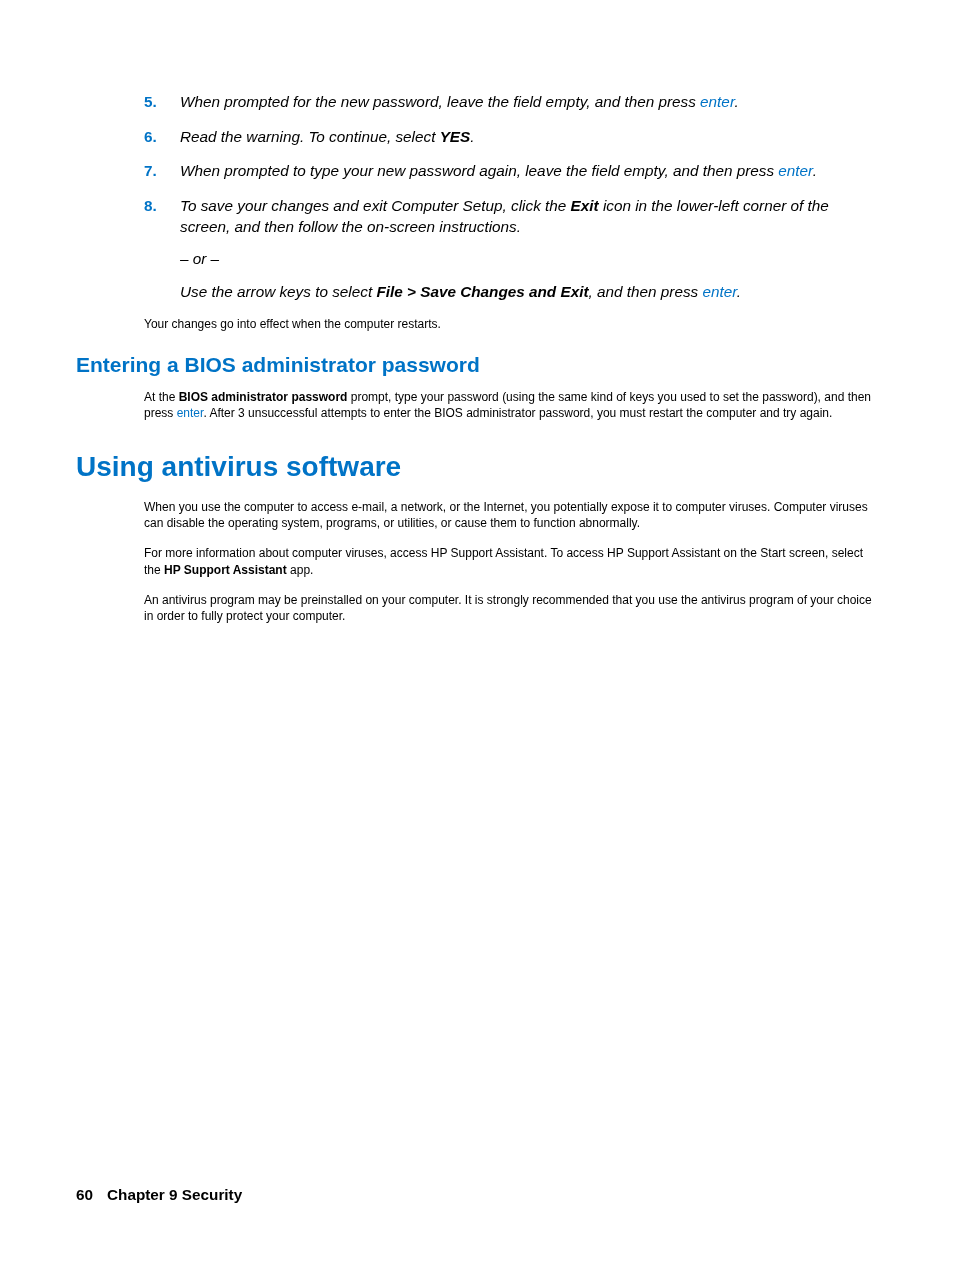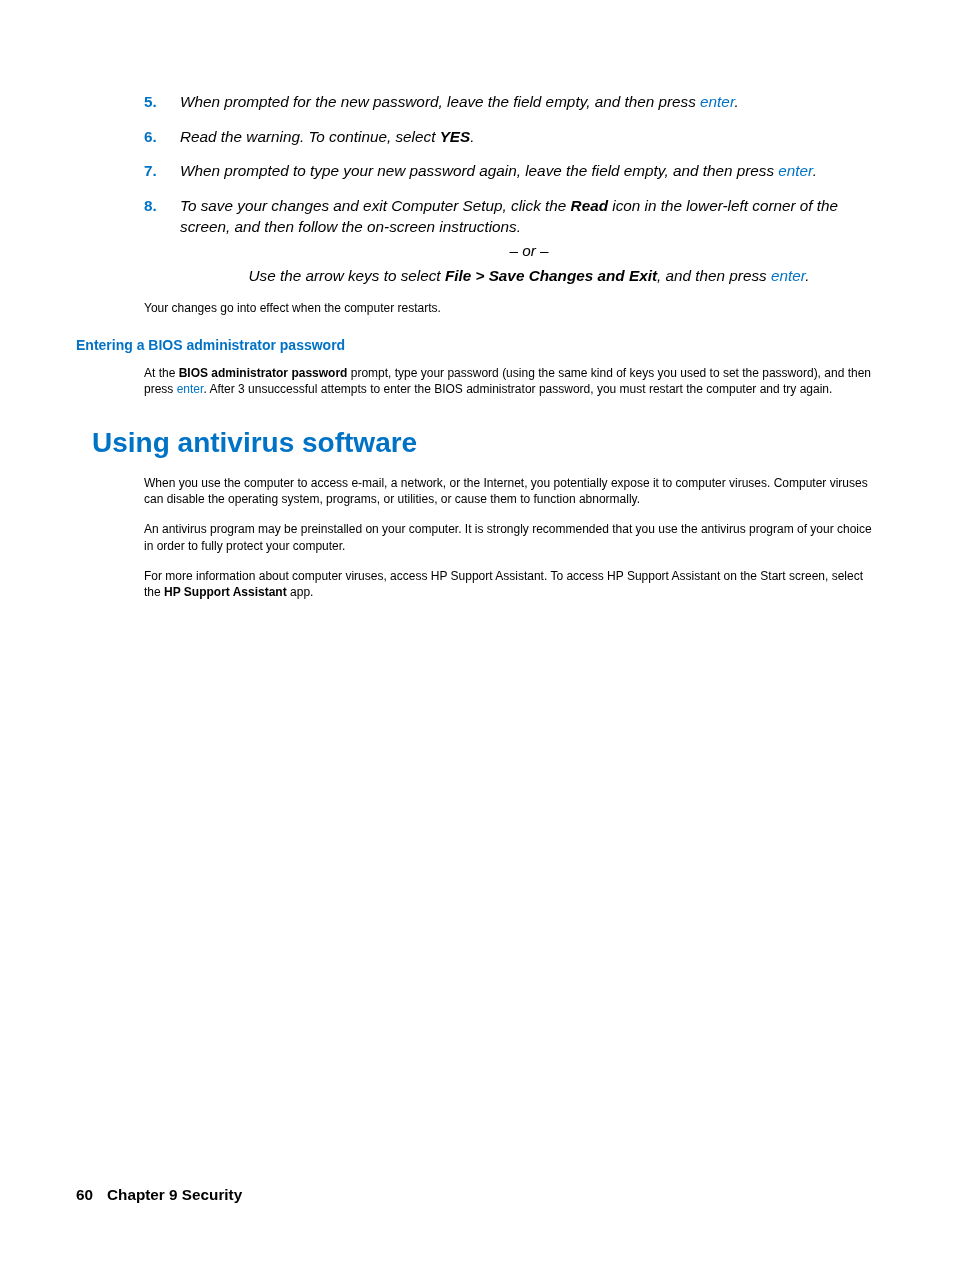--- a/index.html
+++ b/index.html
@@ -2,25 +2,25 @@
 <html><head>
 <meta charset="utf-8">
 <style>
   * { box-sizing: border-box; margin: 0; padding: 0; }
   html, body { width: 954px; height: 1270px; background: #fff; font-family: Arial, Helvetica, sans-serif; color: #000; }
   .page { position: relative; width: 954px; height: 1270px; padding: 92px 76px 0 76px; }
   .ol { list-style: none; margin: 0 0 0 68px; }
   .ol > li { display: flex; margin-bottom: 14px; line-height: 1.35; font-size: 15.3px; }
   .ol .num { color: #0073c6; font-weight: bold; width: 36px; flex-shrink: 0; }
   .ol .body { flex: 1; font-style: italic; }
-  .ol .sub { margin-top: 4px; text-align: center; }
+  .ol .sub { margin-top: 12px; }
   .link { color: #0073c6; }
   .para { margin: 0 0 14px 68px; font-size: 12px; line-height: 1.35; }
-  .h3 { color: #0073c6; font-weight: bold; font-size: 14px; margin: 20px 0 12px 0; }
-  .h1 { color: #0073c6; font-weight: bold; font-size: 28px; margin: 30px 0 16px 16px; }
+  .h3 { color: #0073c6; font-weight: bold; font-size: 21px; margin: 20px 0 12px 0; }
+  .h1 { color: #0073c6; font-weight: bold; font-size: 28px; margin: 30px 0 16px 0; }
   .footer { position: absolute; left: 76px; bottom: 66px; font-size: 15.3px; font-weight: bold; }
   .footer .pn { margin-right: 14px; }
   b { font-weight: bold; }
 </style>
 </head>
 <body>
 
 <div class="page">
 
   <ol class="ol">
@@ -38,42 +38,42 @@
     </li>
     <li>
       <span class="num">7.</span>
       <span class="body">
         <span>When prompted to type your new password again, leave the field empty, and then press </span><span class="link">enter</span><span>.</span>
       </span>
     </li>
     <li>
       <span class="num">8.</span>
       <span class="body">
-        <span>To save your changes and exit Computer Setup, click the </span><b>Read</b><span> icon in the lower-left corner of the screen, and then follow the on-screen instructions.</span>
+        <span>To save your changes and exit Computer Setup, click the </span><b>Exit</b><span> icon in the lower-left corner of the screen, and then follow the on-screen instructions.</span>
         <div class="sub">– or –</div>
         <div class="sub">
           <span>Use the arrow keys to select </span><b>File &gt; Save Changes and Exit</b><span>, and then press </span><span class="link">enter</span><span>.</span>
         </div>
       </span>
     </li>
   </ol>
 
   <p class="para">Your changes go into effect when the computer restarts.</p>
 
   <h3 class="h3">Entering a BIOS administrator password</h3>
 
   <p class="para">
     <span>At the </span><b>BIOS administrator password</b><span> prompt, type your password (using the same kind of keys you used to set the password), and then press </span><span class="link">enter</span><span>. After 3 unsuccessful attempts to enter the BIOS administrator password, you must restart the computer and try again.</span>
   </p>
 
   <h1 class="h1">Using antivirus software</h1>
 
   <p class="para">When you use the computer to access e-mail, a network, or the Internet, you potentially expose it to computer viruses. Computer viruses can disable the operating system, programs, or utilities, or cause them to function abnormally.</p>
-  <p class="para">An antivirus program may be preinstalled on your computer. It is strongly recommended that you use the antivirus program of your choice in order to fully protect your computer.</p>
   <p class="para">
     <span>For more information about computer viruses, access HP Support Assistant. To access HP Support Assistant on the Start screen, select the </span><b>HP Support Assistant</b><span> app.</span>
   </p>
+  <p class="para">An antivirus program may be preinstalled on your computer. It is strongly recommended that you use the antivirus program of your choice in order to fully protect your computer.</p>
 
   <div class="footer">
     <span class="pn">60</span><span>Chapter 9   Security</span>
   </div>
 
 </div>
 
 </body></html>

